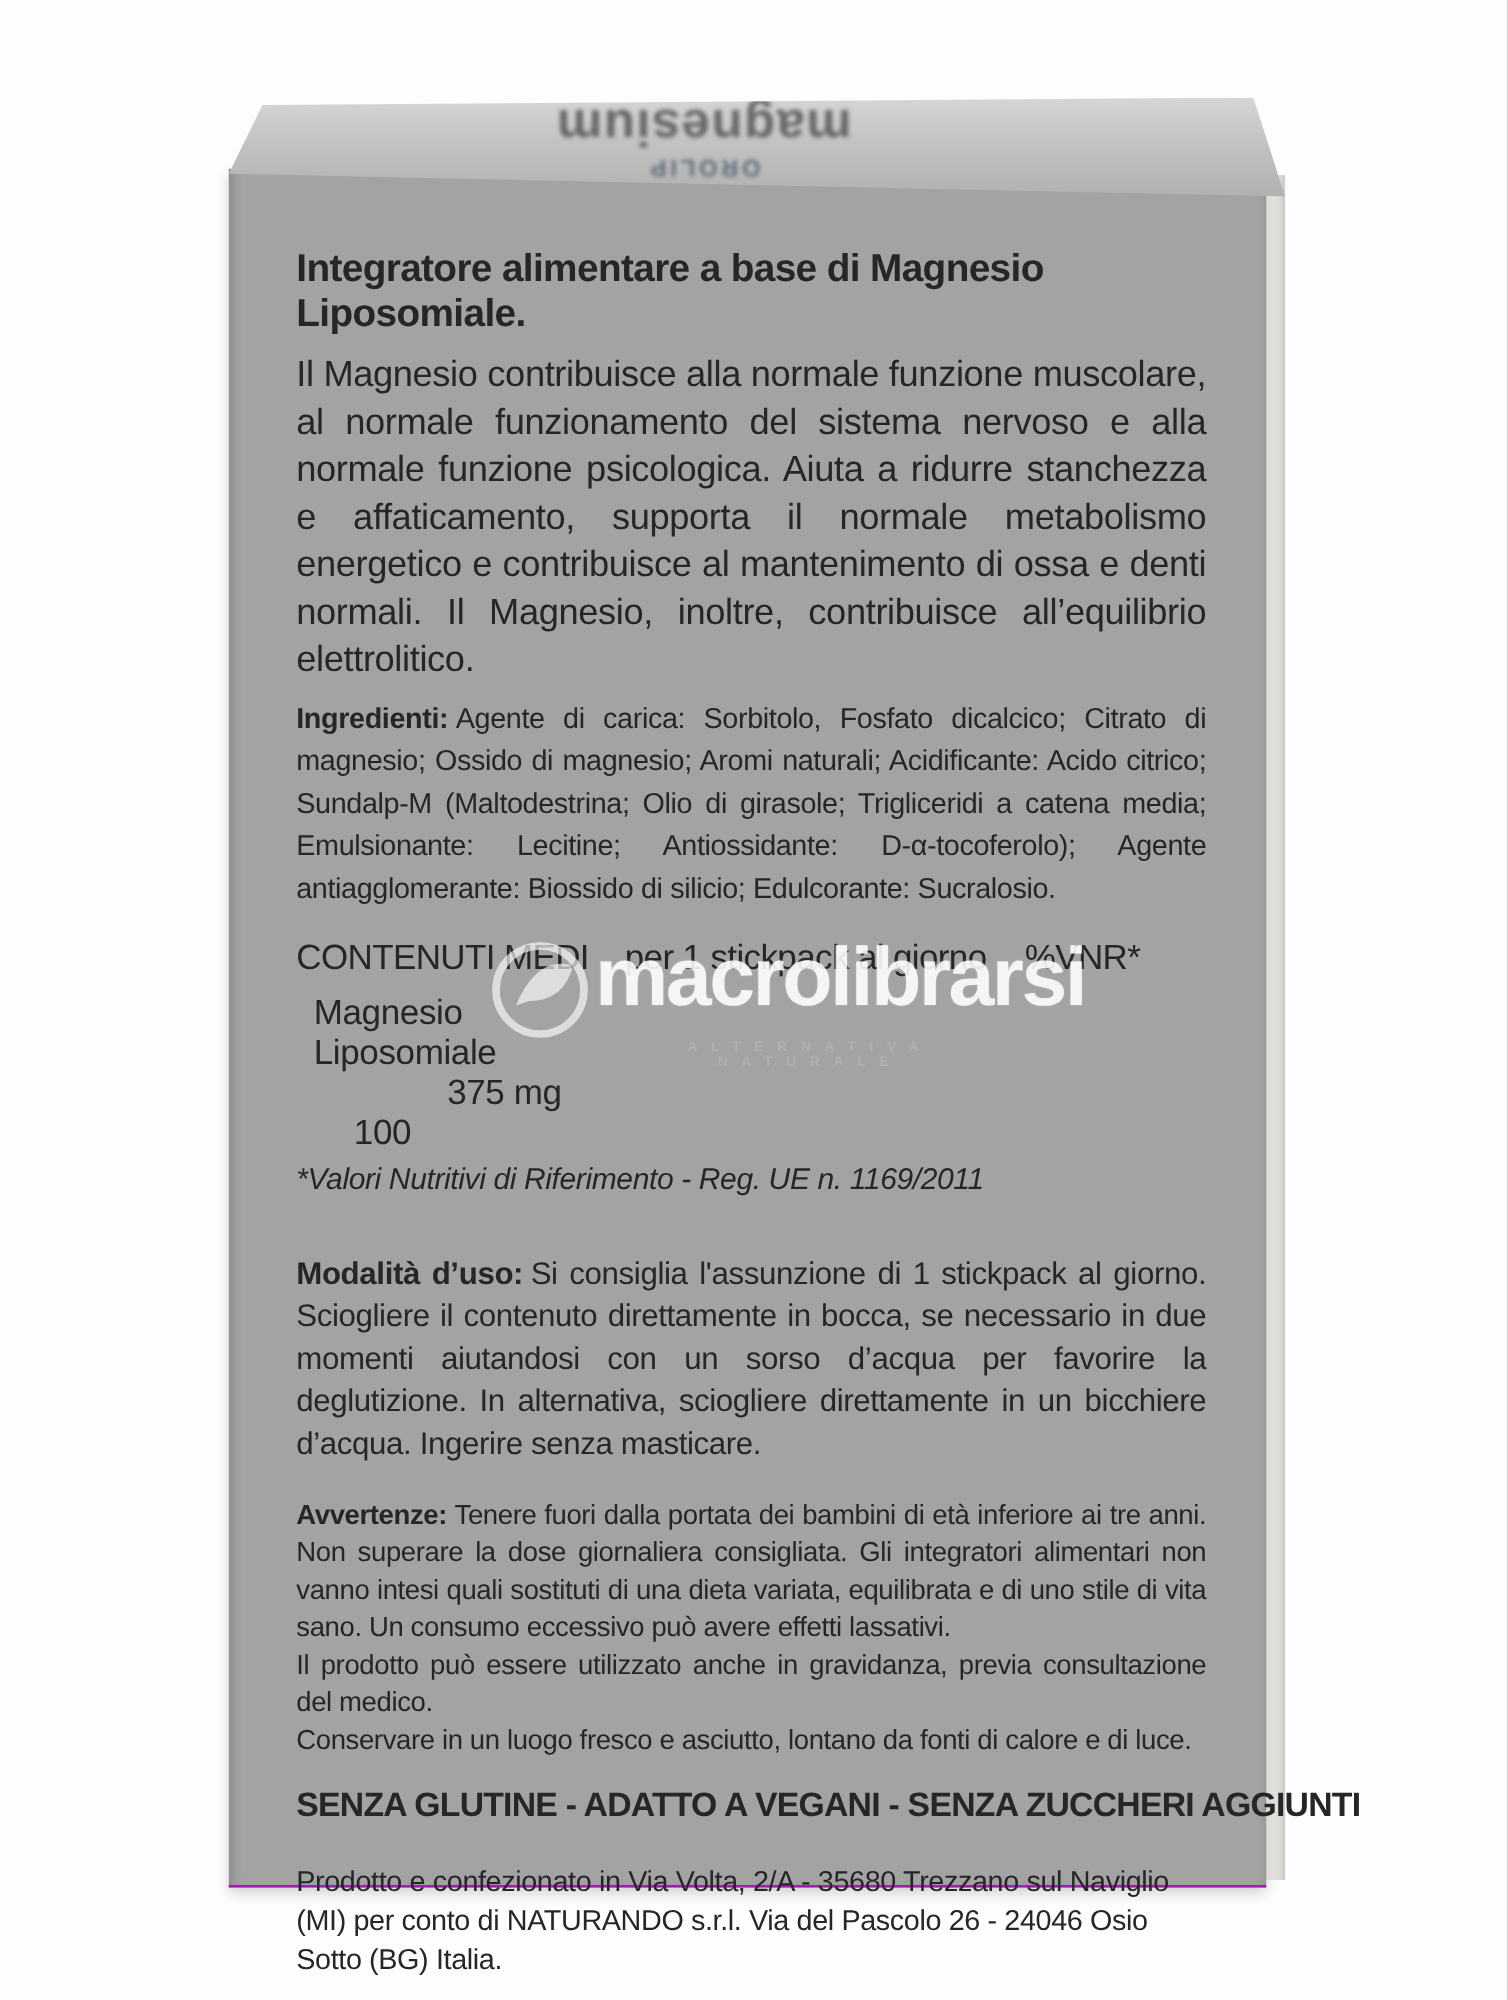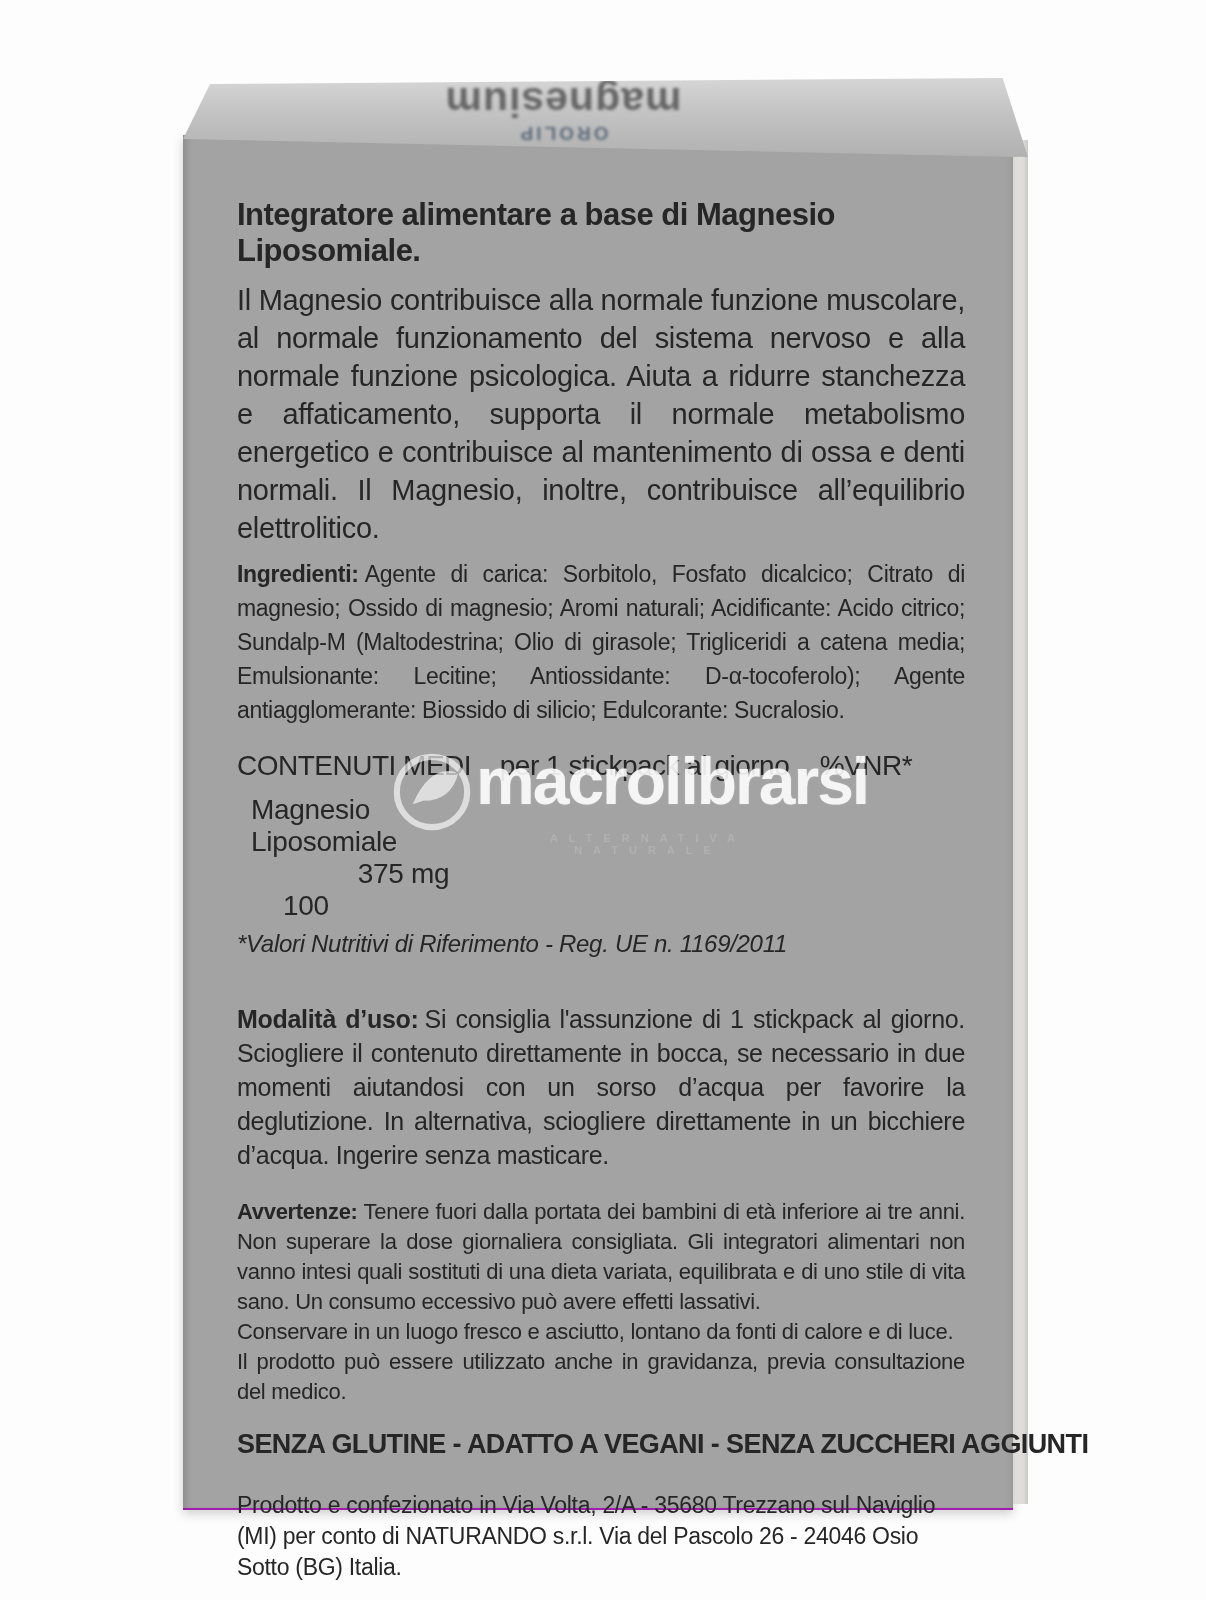--- a/index.html
+++ b/index.html
@@ -112,22 +112,22 @@
           <div class="n-c2">375 mg</div>
           <div class="n-c3">100</div>
         </div>
         <div class="nutri-note">*Valori Nutritivi di Riferimento - Reg. UE n. 1169/2011</div>
       </div>
 
       <p class="usage"><span class="inline-label">Modalità d’uso:</span><span>Si consiglia l'assunzione di 1 stickpack al giorno. Sciogliere il contenuto direttamente in bocca, se necessario in due momenti aiutandosi con un sorso d’acqua per favorire la deglutizione. In alternativa, sciogliere direttamente in un bicchiere d’acqua. Ingerire senza masticare.</span></p>
 
       <div class="warnings">
         <p><span class="inline-label">Avvertenze:</span><span>Tenere fuori dalla portata dei bambini di età inferiore ai tre anni. Non superare la dose giornaliera consigliata. Gli integratori alimentari non vanno intesi quali sostituti di una dieta variata, equilibrata e di uno stile di vita sano. Un consumo eccessivo può avere effetti lassativi.</span></p>
+        <p>Il prodotto può essere utilizzato anche in gravidanza, previa consultazione del medico.</p>
         <p>Conservare in un luogo fresco e asciutto, lontano da fonti di calore e di luce.</p>
-        <p>Il prodotto può essere utilizzato anche in gravidanza, previa consultazione del medico.</p>
       </div>
 
       <div class="claims">SENZA GLUTINE - ADATTO A VEGANI - SENZA ZUCCHERI AGGIUNTI</div>
 
       <div class="manufacturer">Prodotto e confezionato in Via Volta, 2/A - 35680 Trezzano sul Naviglio (MI) per conto di NATURANDO s.r.l. Via del Pascolo 26 - 24046 Osio Sotto (BG) Italia.</div>
 
       <div class="bottom-row">
 
         <div class="green-col">
           <div class="green-badge">

